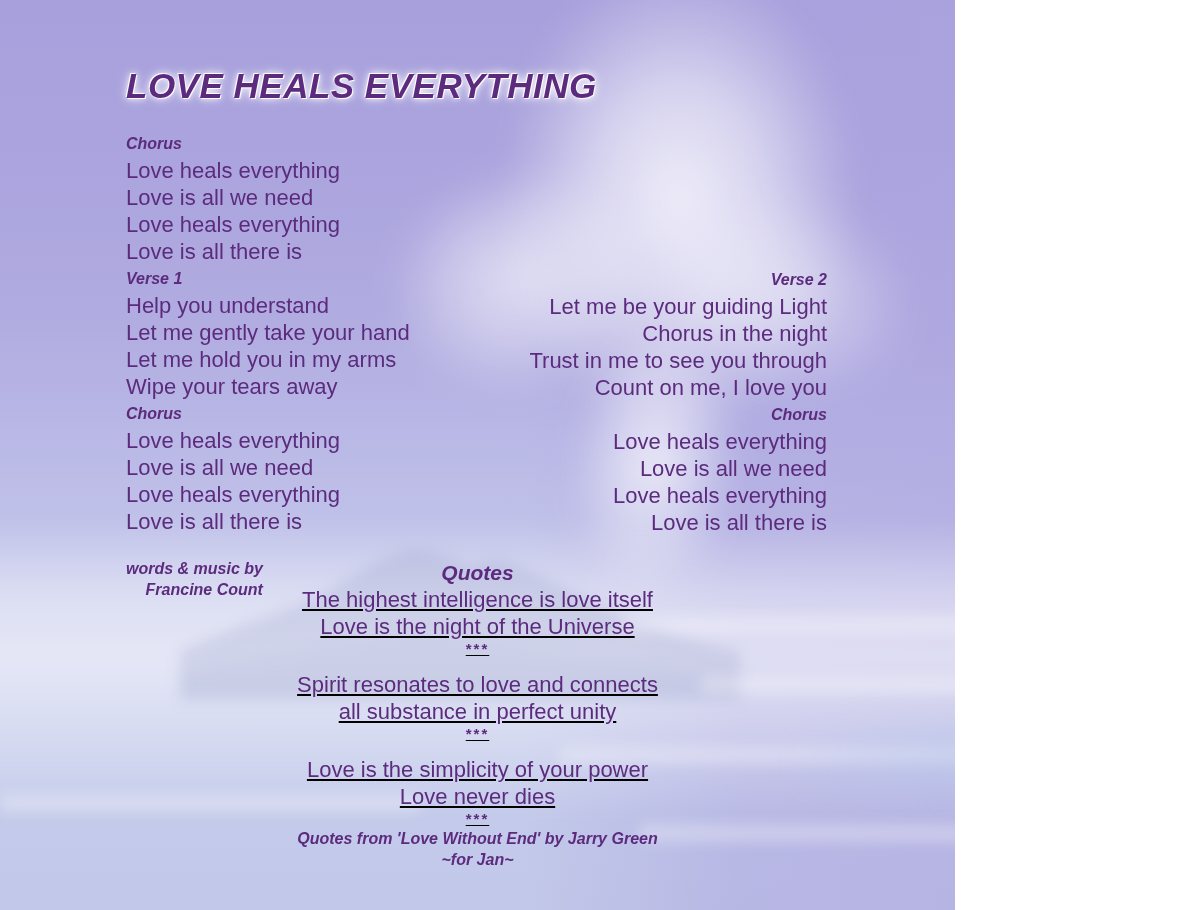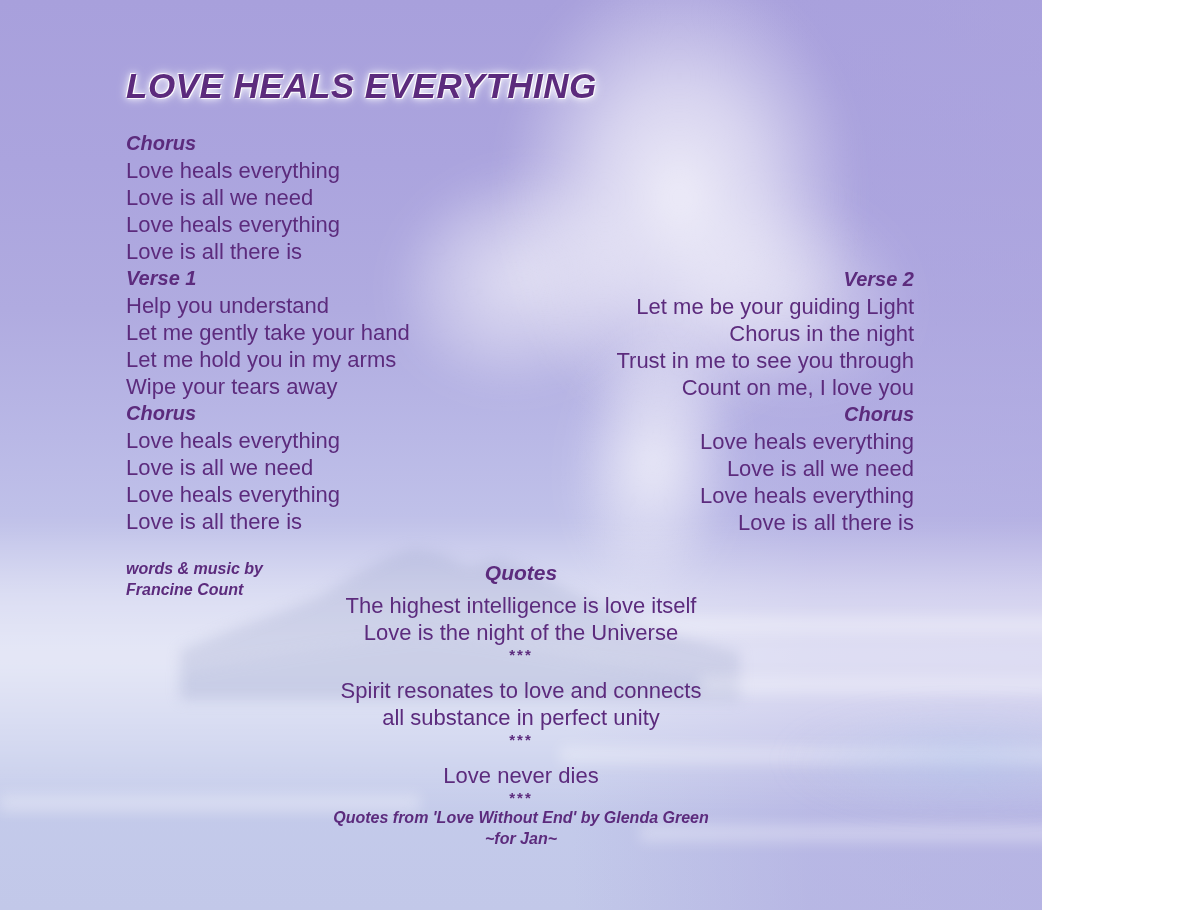--- a/index.html
+++ b/index.html
@@ -6,21 +6,21 @@
   * { margin:0; padding:0; box-sizing:border-box; }
 
   html, body {
     width:1177px; height:910px;
     overflow:hidden;
     font-family:"Liberation Sans", sans-serif;
   }
 
   #poster {
     position:relative;
-    width:1042px; height:910px;
+    width:955px; height:910px;
     overflow:hidden;
     background:#a9a0dd;
   }
 
   
   .sky-base {
     position:absolute; inset:0;
     background:
       linear-gradient(to bottom,
         #a8a0dc 0%,
@@ -159,33 +159,33 @@
 
   .line {
     font-size:22px;
     line-height:27px;
     color:#5c2b7d;
     white-space:nowrap;
   }
   .line.head {
     font-weight:bold;
     font-style:italic;
-    font-size:20px;
+    font-size:16px;
     line-height:27px;
   }
 
   .credits {
     position:absolute;
     left:126px; top:558px;
     font-size:16px;
     line-height:21px;
     font-weight:bold;
     font-style:italic;
     color:#5c2b7d;
-    text-align:left;
+    text-align:right;
     white-space:nowrap;
   }
 
   .quotes {
     position:absolute;
     left:0; right:0; top:560px;
     text-align:center;
   }
   .quotes-head {
     font-size:21px;
@@ -207,21 +207,21 @@
     font-weight:bold;
   }
   .gap { height:13px; }
   .attrib {
     font-size:16px;
     line-height:21px;
     font-weight:bold;
     font-style:italic;
     color:#5c2b7d;
   }
-  .quotes-block { margin-top:6px; }
+  .quotes-block { margin-top:0;text-decoration:underline; }
 </style>
 </head>
 <body>
 
 <div id="poster">
 
   <div class="sky-base"></div>
   <div class="sky-right"></div>
   <div class="cloud-wing-left"></div>
   <div class="cloud-wing-right"></div>
@@ -287,21 +287,22 @@
       <div class="quotes-head">Quotes</div>
       <div class="quotes-block" id="quotes-body">
           <div class="quote-line">The highest intelligence is love itself</div>
           <div class="quote-line">Love is the night of the Universe</div>
           <div class="sep">***</div>
           <div class="gap"></div>
           <div class="quote-line">Spirit resonates to love and connects</div>
           <div class="quote-line">all substance in perfect unity</div>
           <div class="sep">***</div>
           <div class="gap"></div>
+          <div class="quote-line">Love is the simplicity of your power</div>
           <div class="quote-line">Love never dies</div>
           <div class="sep">***</div>
         </div>
-      <div class="attrib">Quotes from 'Love Without End' by Glenda Green</div>
+      <div class="attrib">Quotes from 'Love Without End' by Jarry Green</div>
       <div class="attrib">~for Jan~</div>
     </div>
 
   </div>
 </div>
 
 </body></html>

